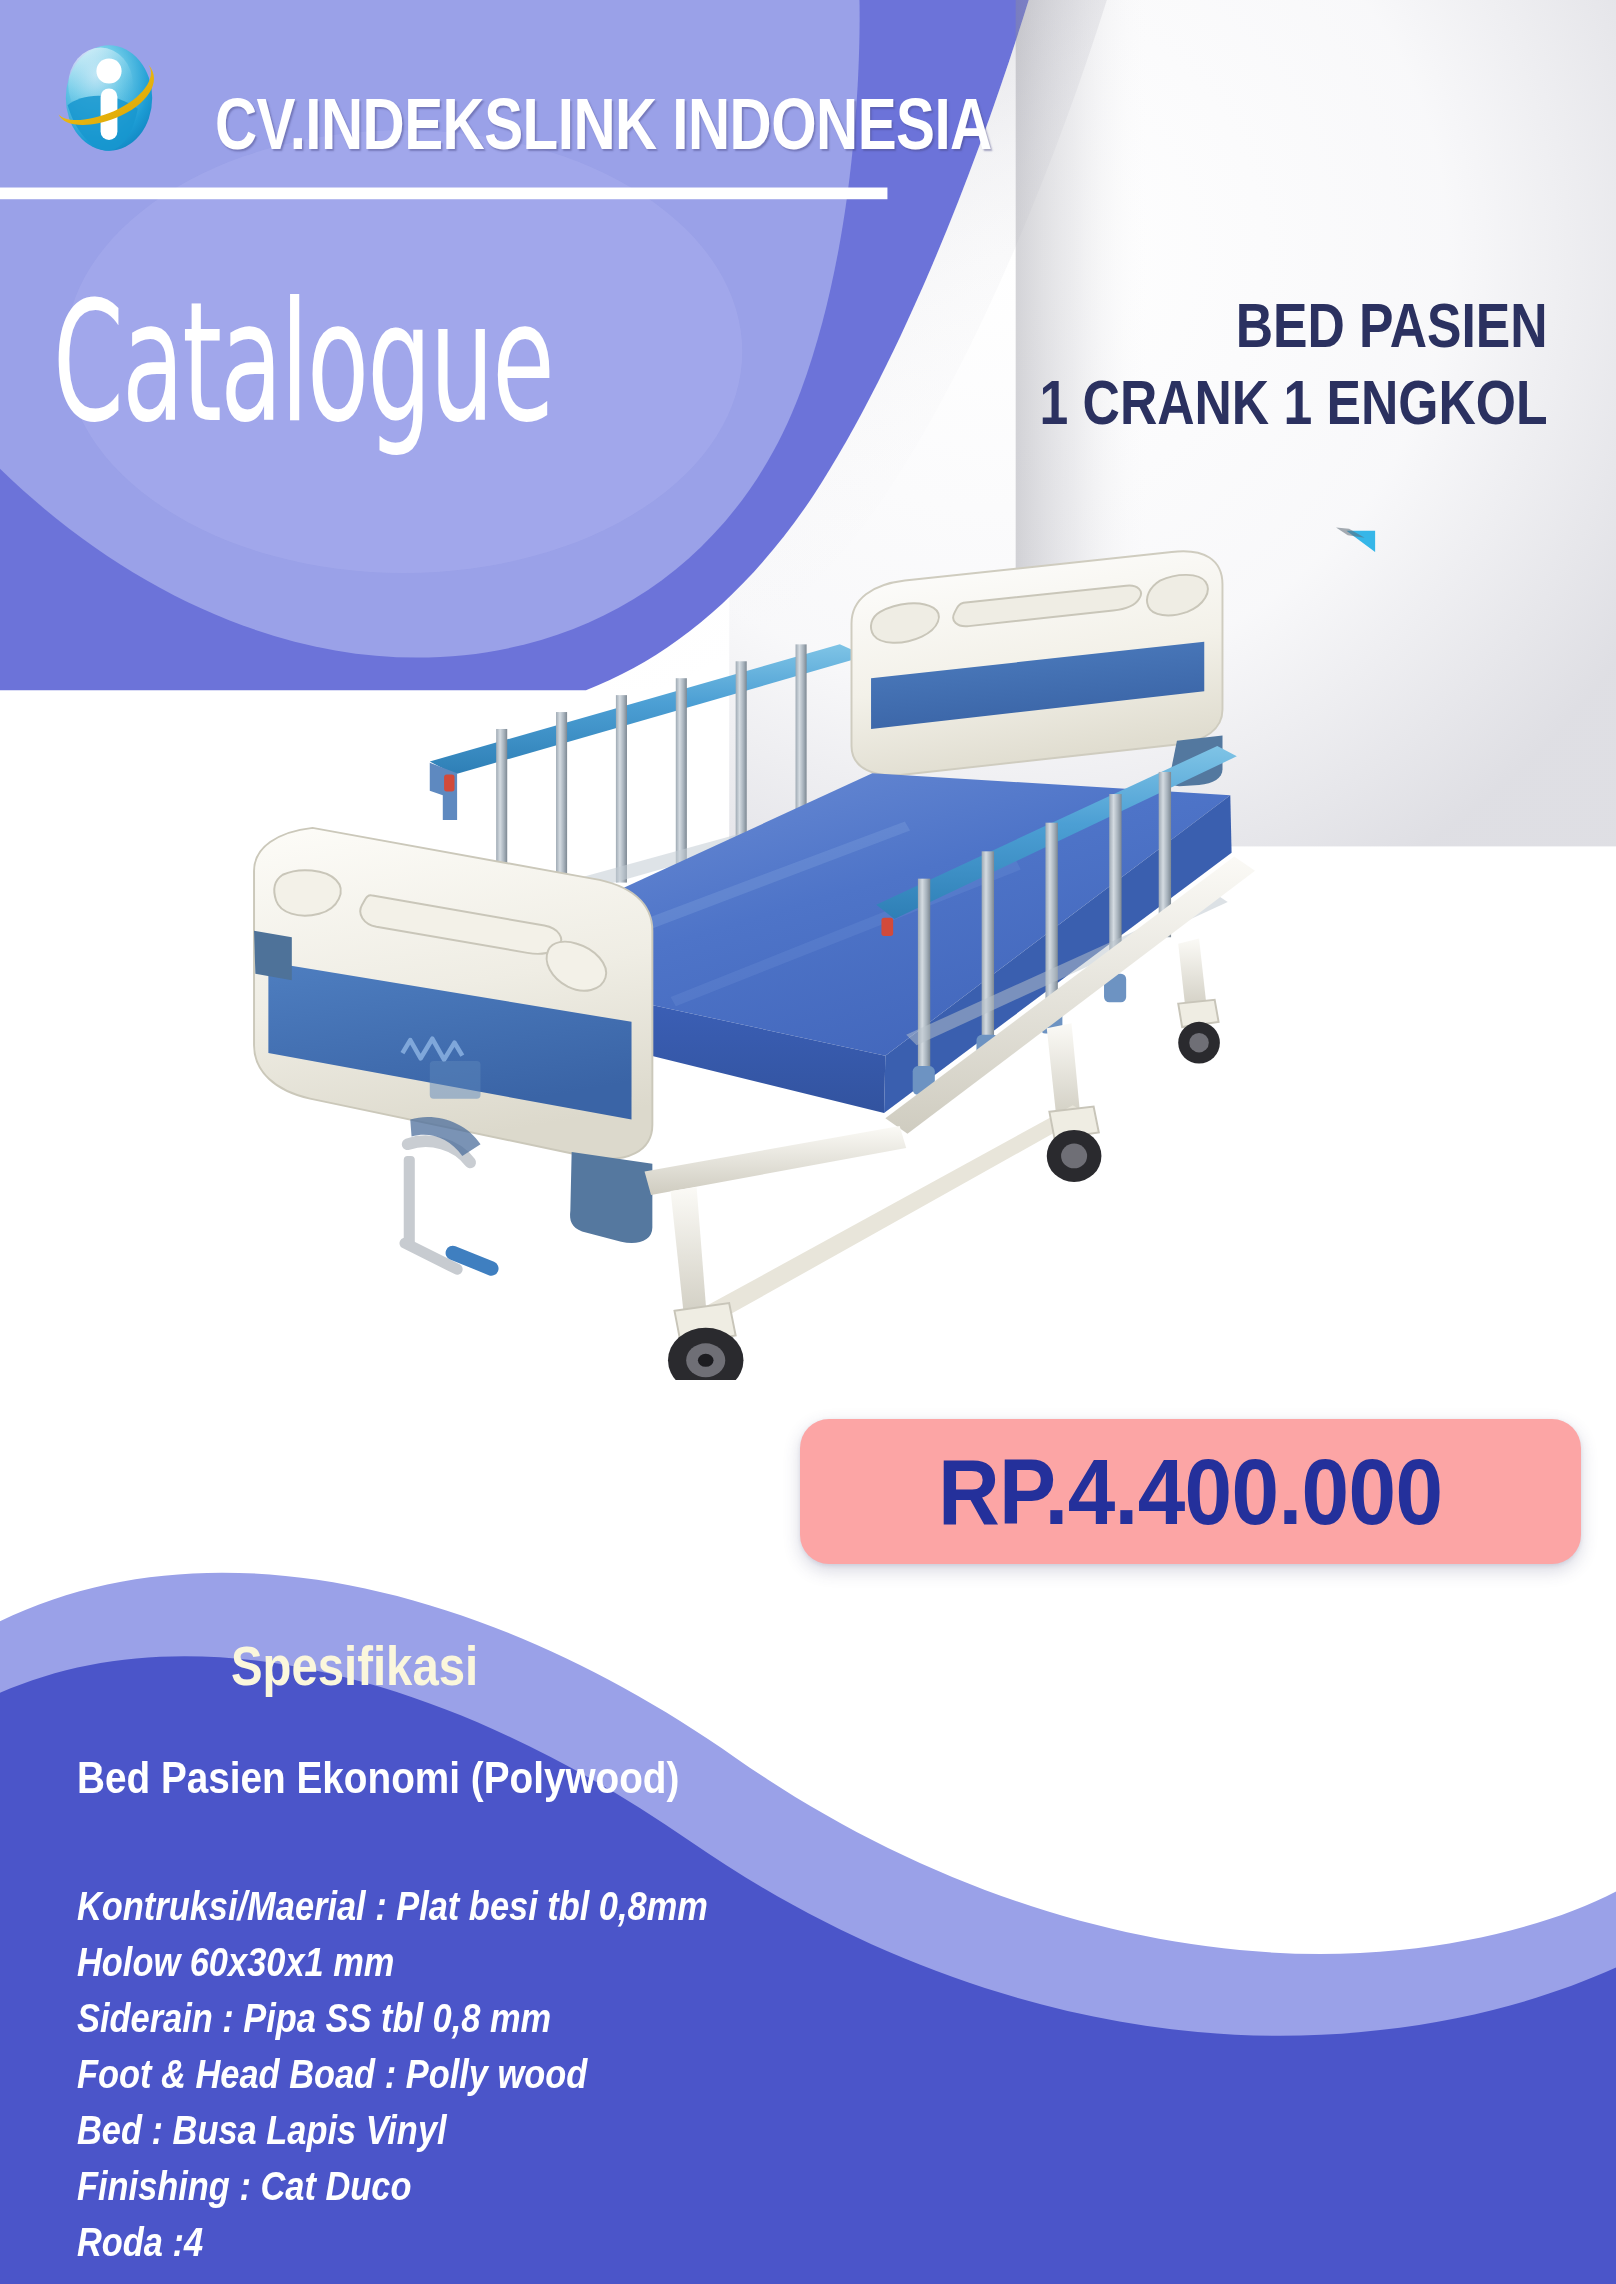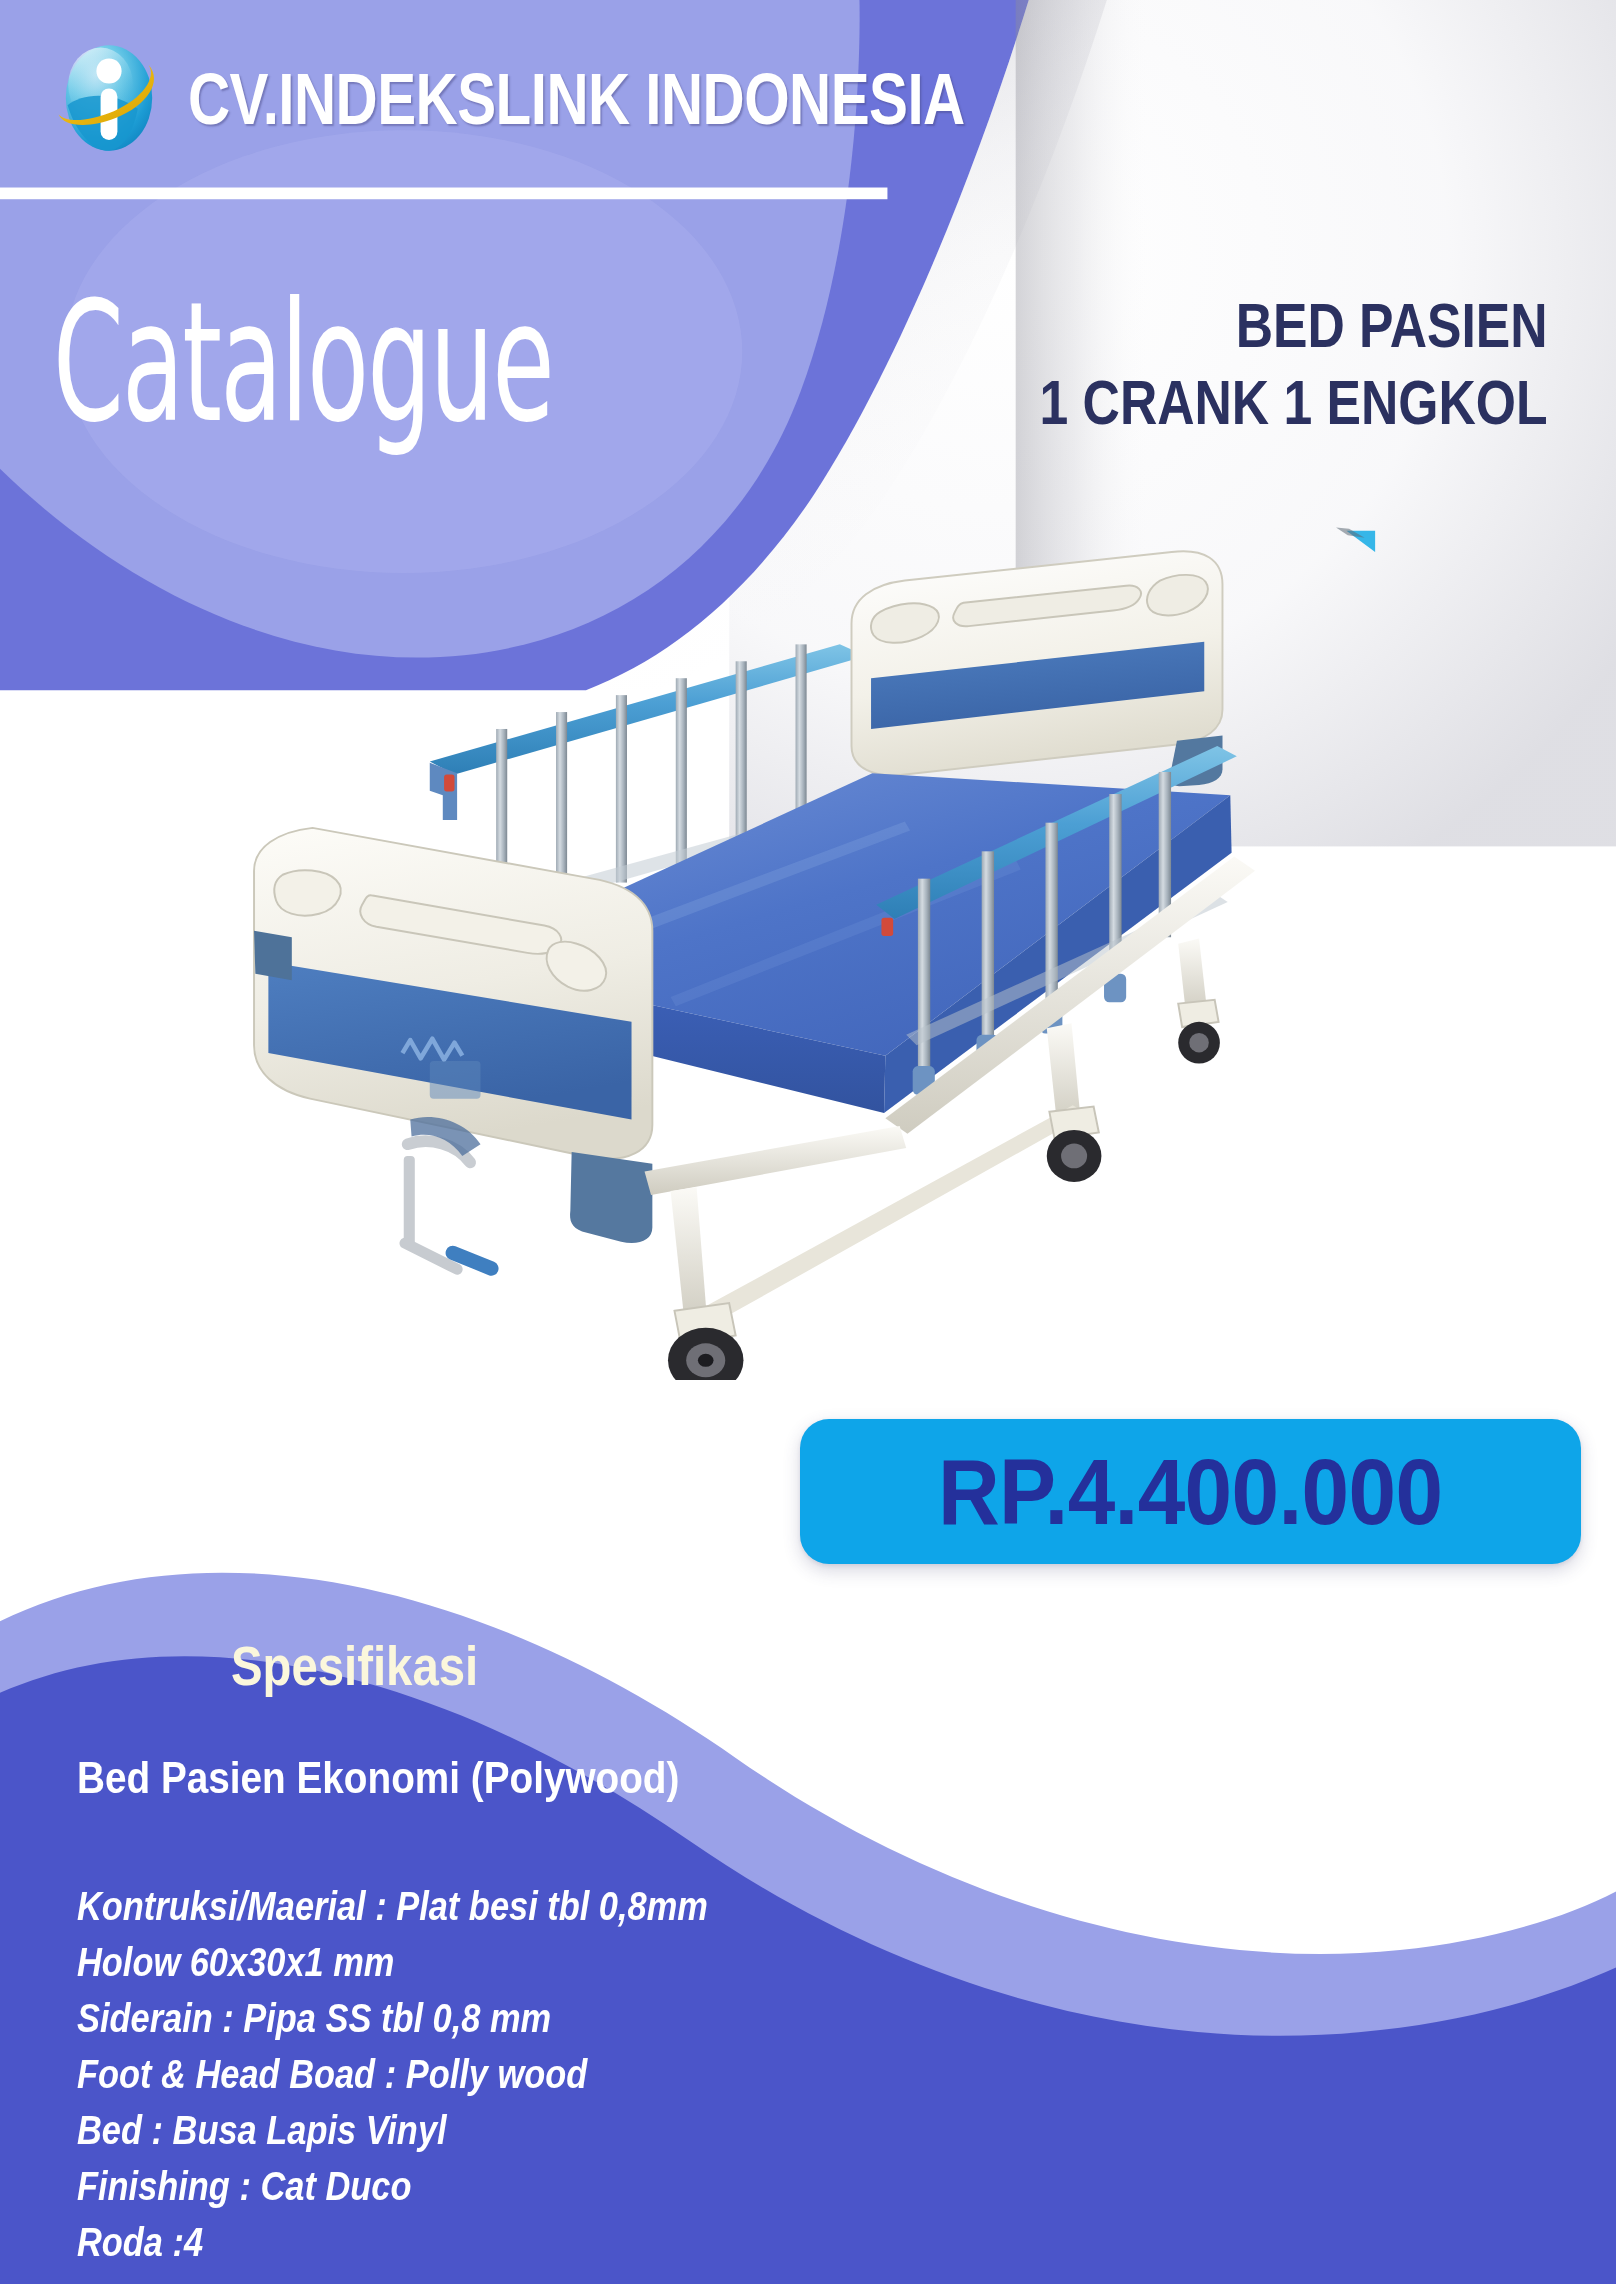--- a/index.html
+++ b/index.html
@@ -10,21 +10,21 @@
     font-family:"Liberation Sans", sans-serif;
     background:#ffffff;
   }
 
   
   #bg-art { position:absolute; inset:0; width:1616px; height:2284px; }
 
   
   .header-row {
     position:absolute; left:49px; top:36px;
-    display:flex; align-items:center; gap:19px;
+    display:flex; align-items:flex-end; gap:46px;
     z-index:12;
   }
   .logo-mark { width:120px; height:124px; display:block; }
   .company-name {
     color:#ffffff;
     font-family:"Liberation Sans", sans-serif;
     font-weight:700;
     font-size:73px;
     letter-spacing:-0.7px;
     transform:scaleX(0.80);
@@ -68,21 +68,21 @@
   
   #product-photo {
     position:absolute; left:215px; top:514px;
     width:1178px; height:866px; z-index:8;
   }
 
   
   .price-card {
     position:absolute; left:800px; top:1419px;
     width:781px; height:145px;
-    background:#0ea5e9;
+    background:#fca5a5;
     border-radius:29px;
     box-shadow:0 6.5px 17px rgba(60,60,110,0.20), 0 1.3px 3.9px rgba(60,60,110,0.10);
     display:flex; align-items:center; justify-content:center;
     z-index:14;
   }
   .price-text {
     color:#24309B;
     font-family:"Liberation Sans", sans-serif;
     font-weight:700;
     font-size:92px;

